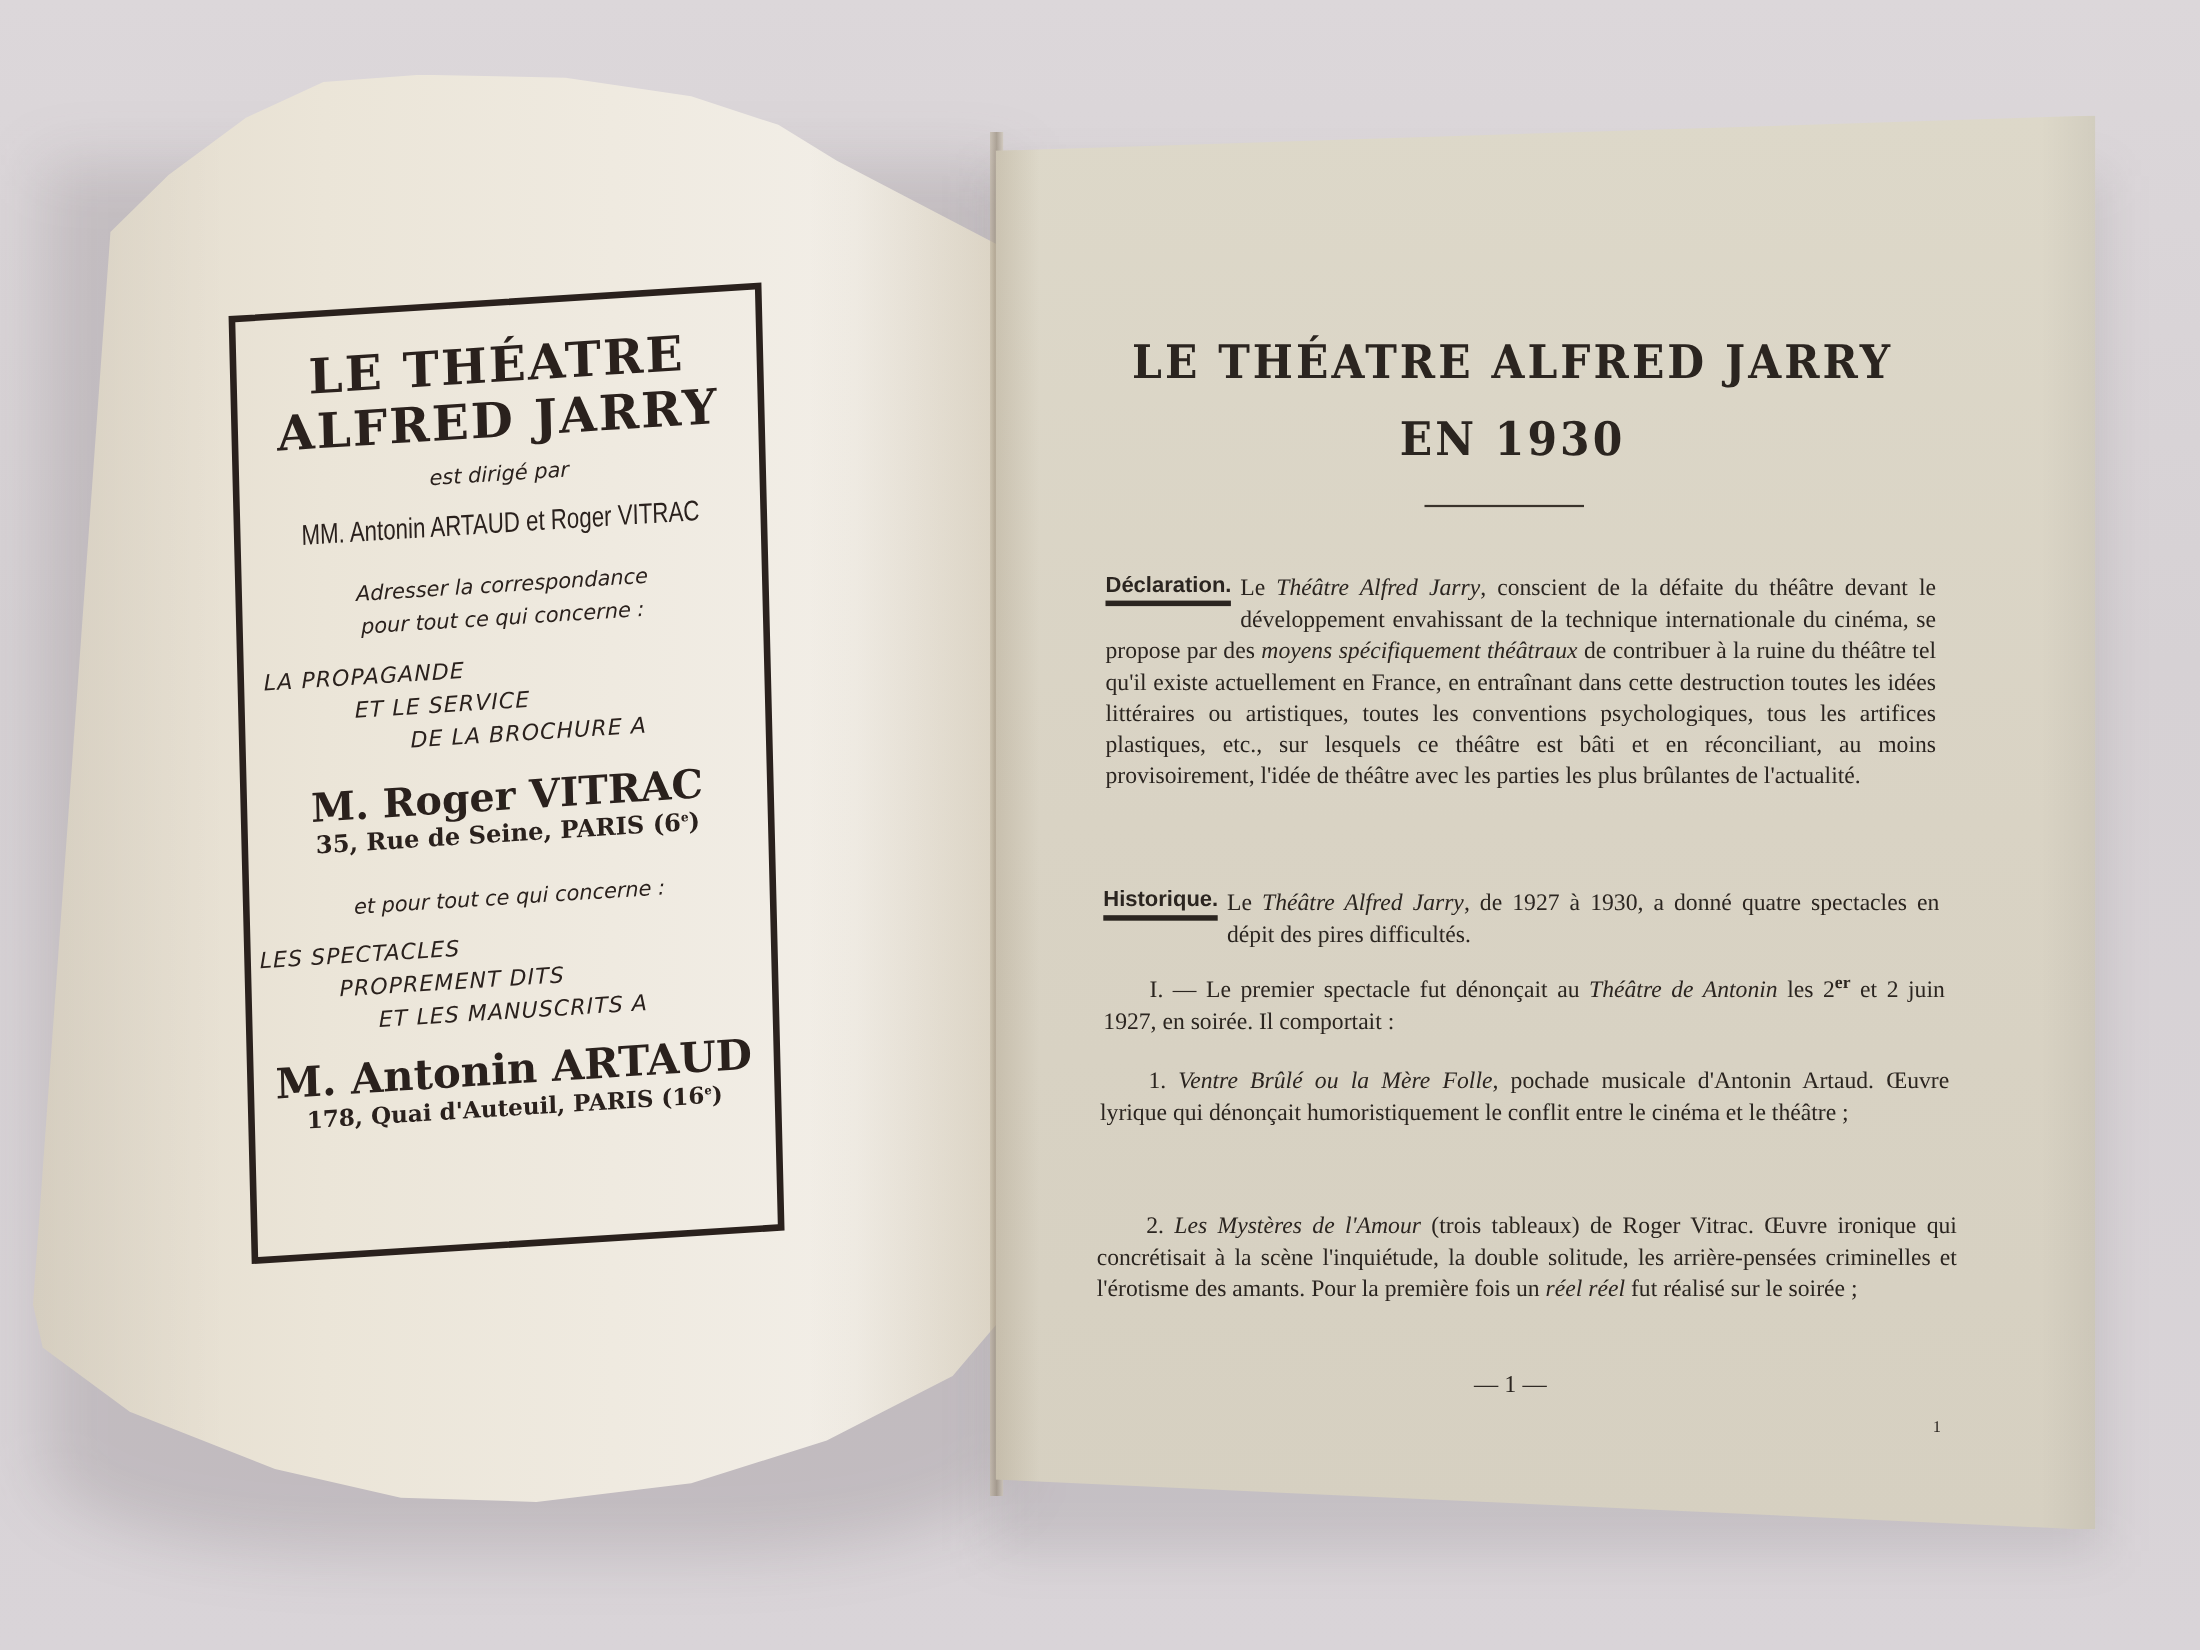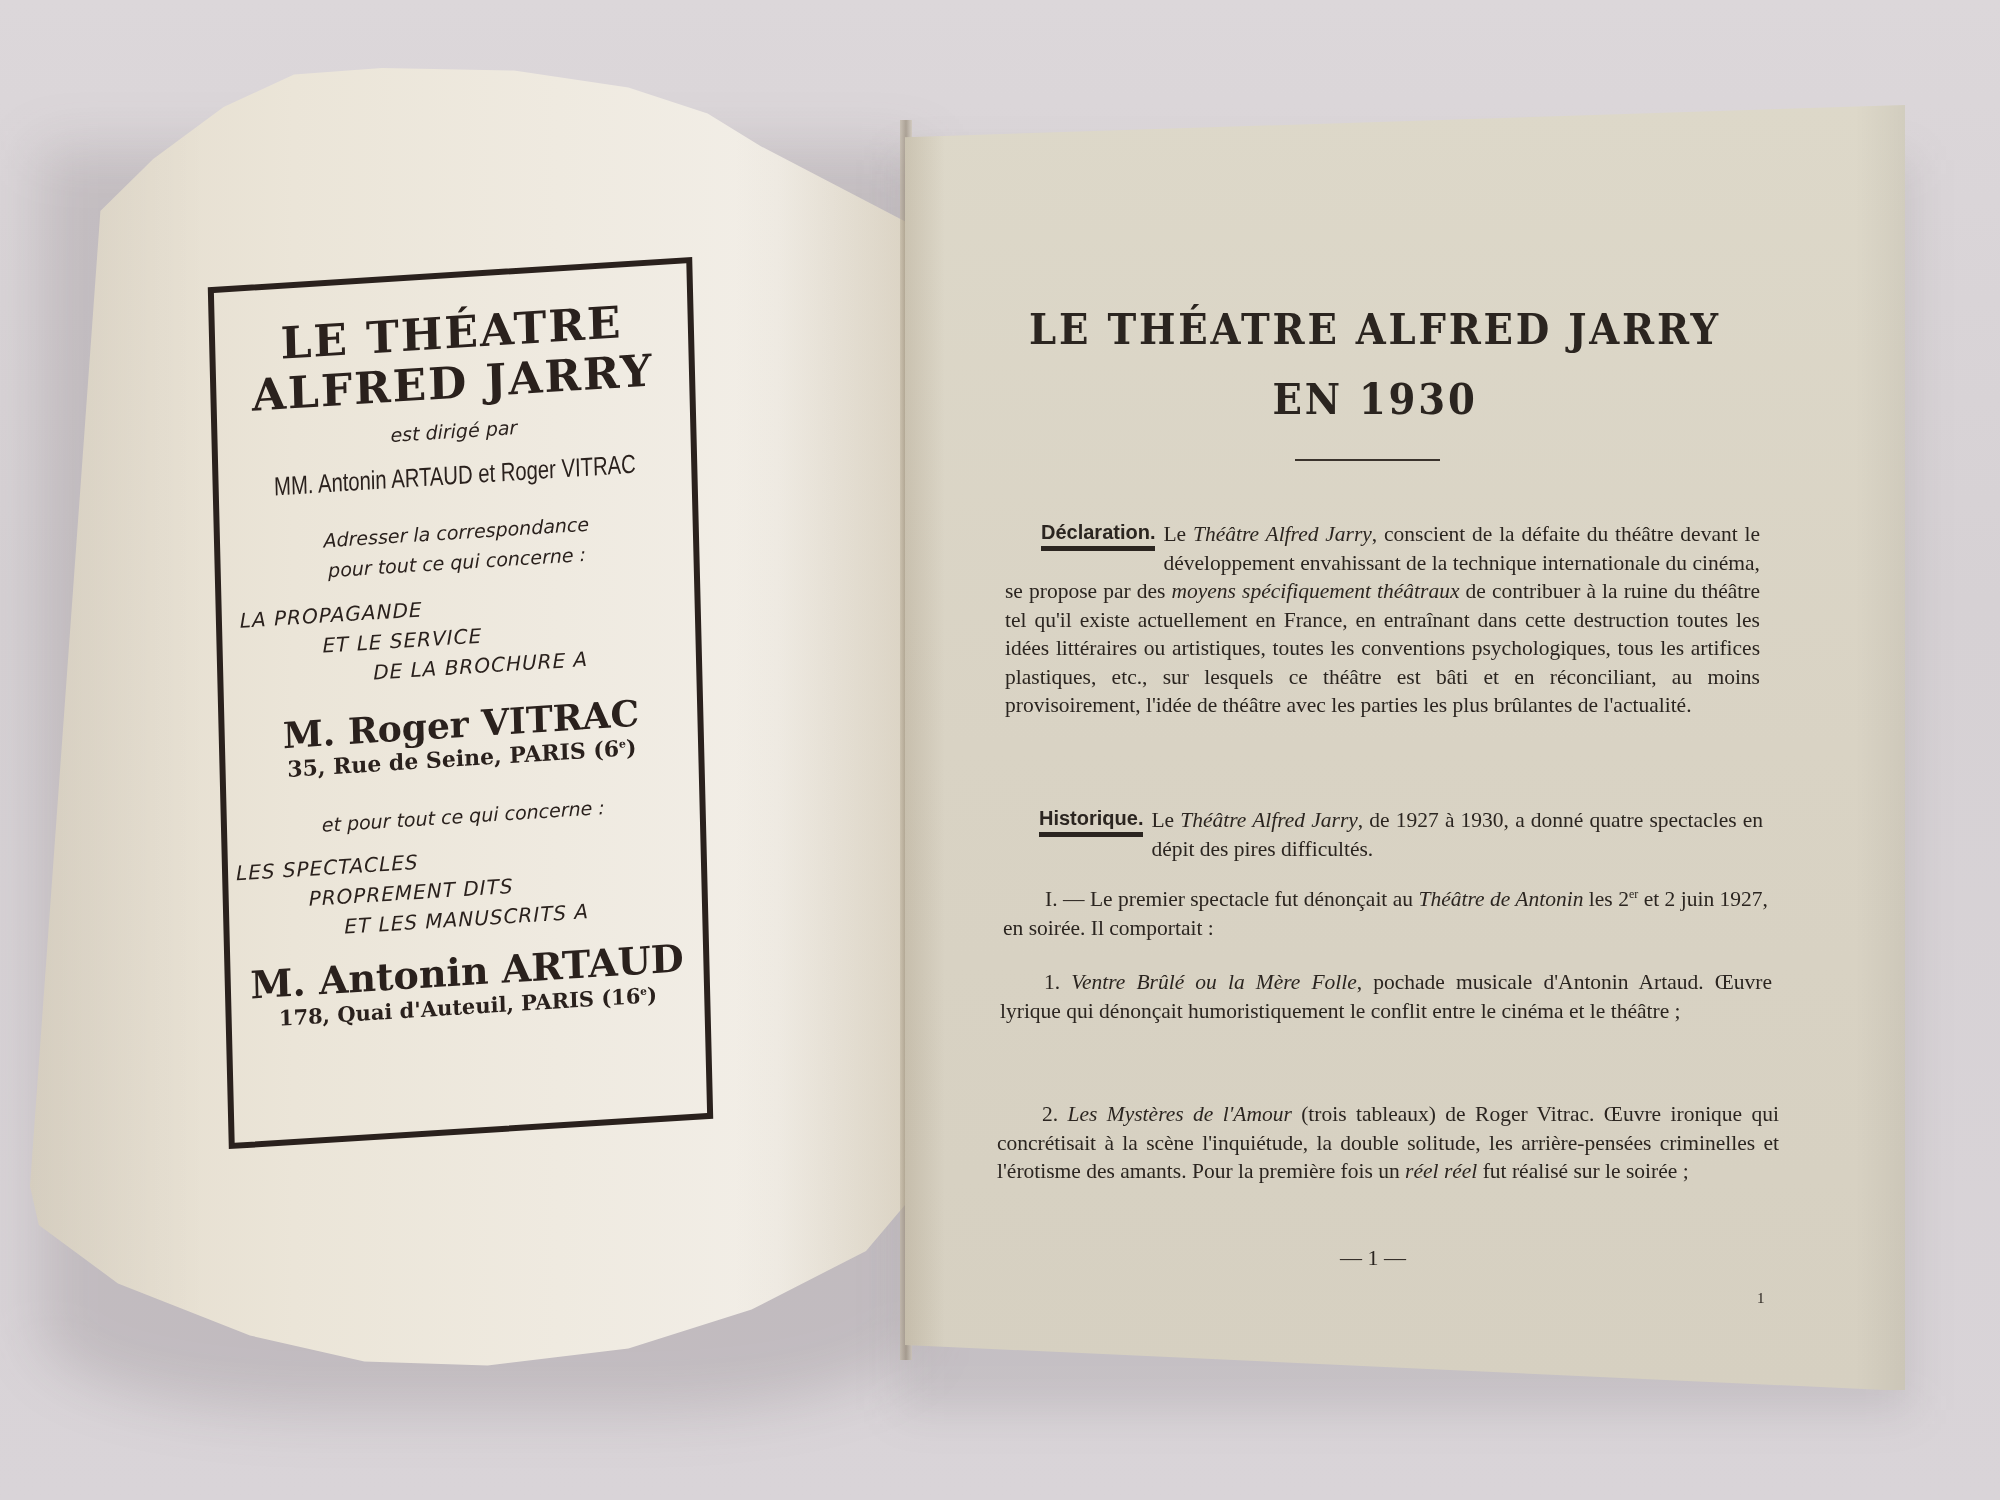--- a/index.html
+++ b/index.html
@@ -91,21 +91,21 @@
     transform: scaleX(0.92); transform-origin:center;
   }
   .rp-rule { position:absolute; height:2px; background:#3a332c; }
   .rp-body {
     font-family:"Liberation Serif", serif; font-size:21.5px; line-height:28.5px;
     text-align:justify; color:#2b2520;
   }
   .label {
     font-family:"Liberation Sans", sans-serif; font-weight:bold; font-size:20px;
     display:inline-block; border-bottom:5px solid #2b2520; padding-bottom:2px; margin-right:8px;
-    float:left; line-height:24px;margin-left:36px;
+    float:left; line-height:24px;
   }
   .rp-body i { font-style:italic; }
   .page-num {
     font-family:"Liberation Serif", serif; font-size:22px;
   }
 </style>
 </head>
 <body>
 
 <div class="shadow-left"></div>
@@ -154,21 +154,21 @@
 
 <div class="rp rp-body" style="left:1005px;top:520px;width:755px;">
   <span class="label">Déclaration.</span><span>Le </span><i>Théâtre Alfred Jarry</i><span>, conscient de la défaite du théâtre devant le développement envahissant de la technique internationale du cinéma, se propose par des </span><i>moyens spécifiquement théâtraux</i><span> de contribuer à la ruine du théâtre tel qu'il existe actuellement en France, en entraînant dans cette destruction toutes les idées littéraires ou artistiques, toutes les conventions psychologiques, tous les artifices plastiques, etc., sur lesquels ce théâtre est bâti et en réconciliant, au moins provisoirement, l'idée de théâtre avec les parties les plus brûlantes de l'actualité.</span>
 </div>
 
 <div class="rp rp-body" style="left:1003px;top:806px;width:760px;">
   <span class="label">Historique.</span><span>Le </span><i>Théâtre Alfred Jarry</i><span>, de 1927 à 1930, a donné quatre spectacles en dépit des pires difficultés.</span>
 </div>
 
 <div class="rp rp-body" style="left:1003px;top:880px;width:765px;text-indent:42px;">
-  <span>I. — Le premier spectacle fut dénonçait au </span><i>Théâtre de Antonin</i><span> les 2</span><sup style="font-size:12px;">er</sup><span> et 2 juin 1927, en soirée. Il comportait :</span>
+  <span>I. — Le premier spectacle fut dénonçait au </span><i>Théâtre de Antonin</i><span> les 2</span><sup style="font-size:16px;font-weight:bold;">er</sup><span> et 2 juin 1927, en soirée. Il comportait :</span>
 </div>
 
 <div class="rp rp-body" style="left:1000px;top:968px;width:772px;text-indent:44px;font-family:Liberation Serif, serif;">
   <span>1. </span><i>Ventre Brûlé ou la Mère Folle</i><span>, pochade musicale d'Antonin Artaud. Œuvre lyrique qui dénonçait humoristiquement le conflit entre le cinéma et le théâtre ;</span>
 </div>
 
 <div class="rp rp-body" style="left:997px;top:1100px;width:782px;text-indent:45px;">
   <span>2. </span><i>Les Mystères de l'Amour</i><span> (trois tableaux) de Roger Vitrac. Œuvre ironique qui concrétisait à la scène l'inquiétude, la double solitude, les arrière-pensées criminelles et l'érotisme des amants. Pour la première fois un </span><i>réel réel</i><span> fut réalisé sur le soirée ;</span>
 </div>
 

